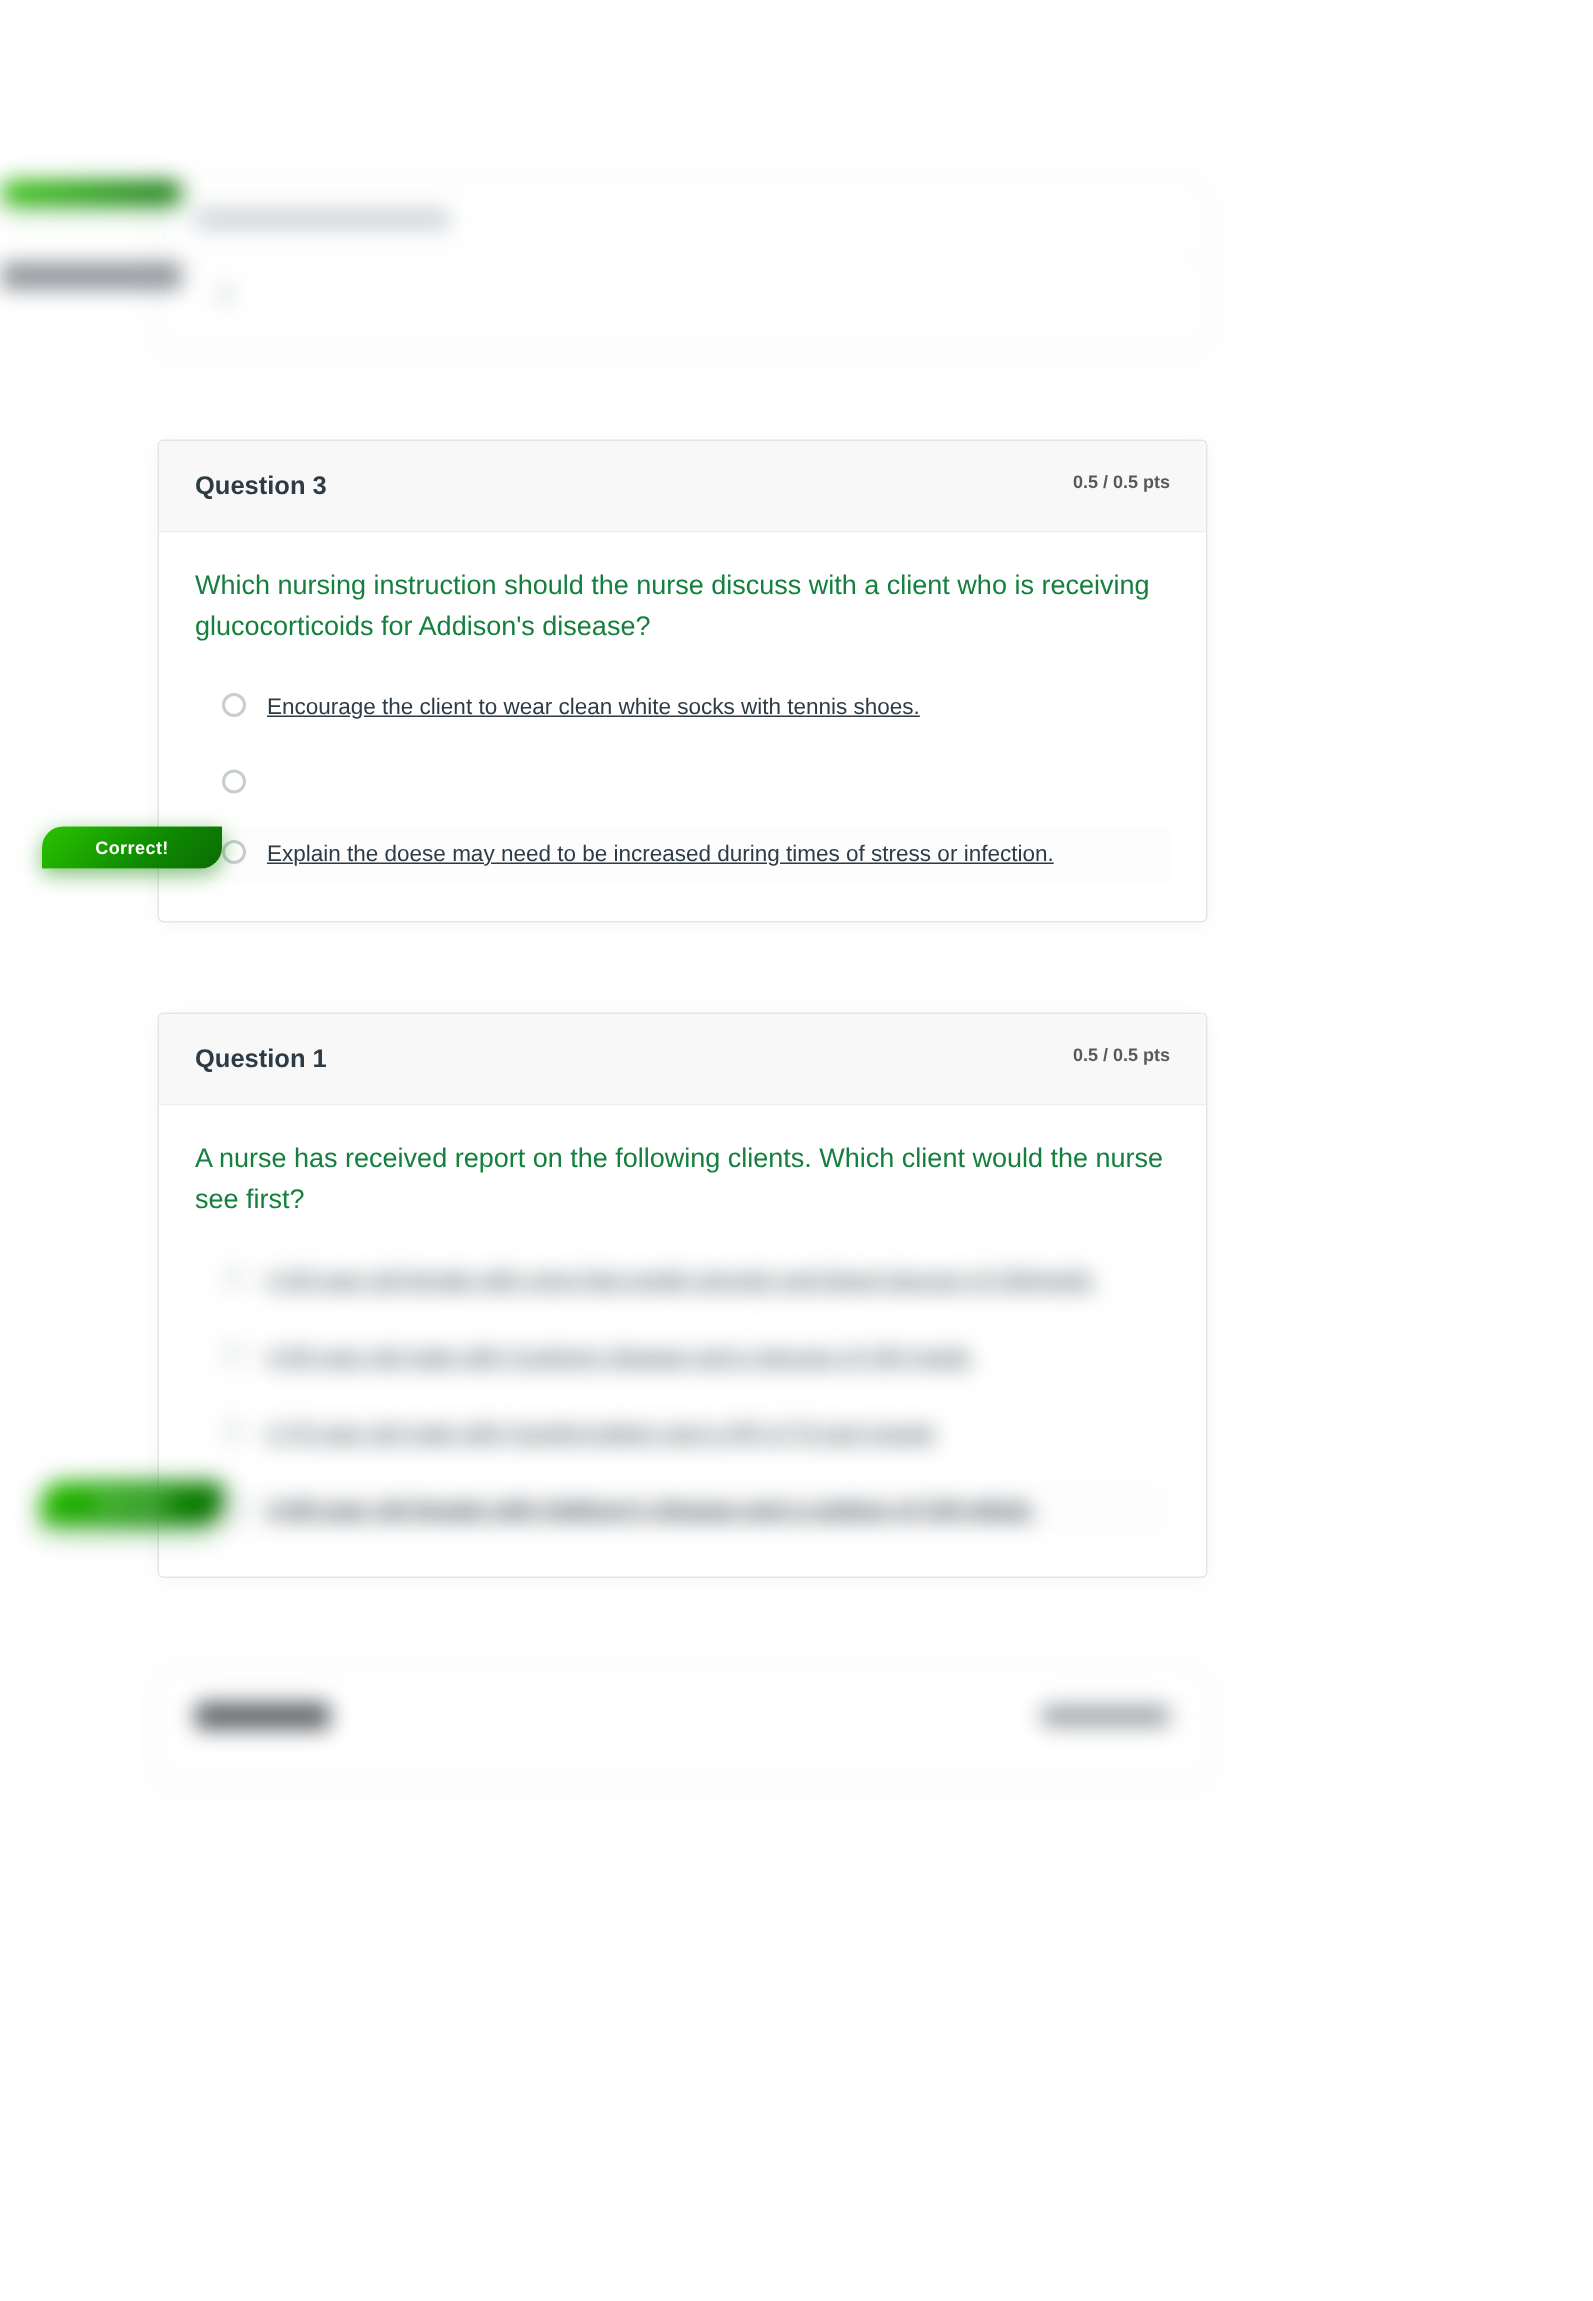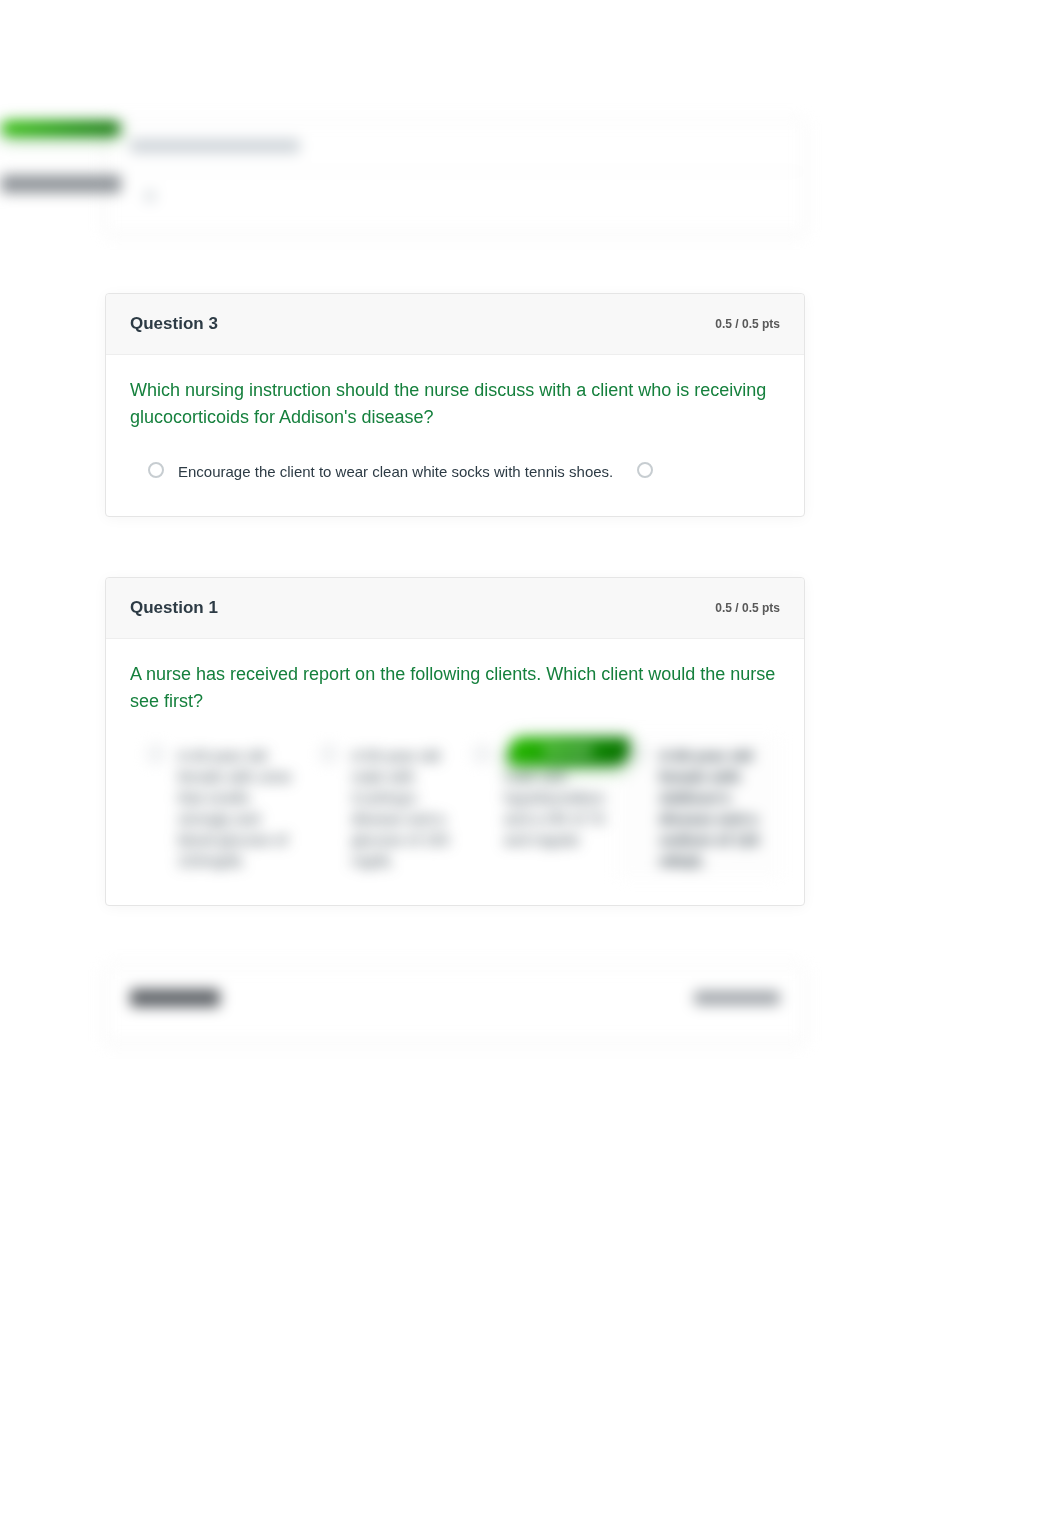--- a/index.html
+++ b/index.html
@@ -25,21 +25,20 @@
     background: #ffffff;
     border: 1px solid #e5e5e5;
     border-radius: 4px;
     box-shadow: 0 2px 14px rgba(0,0,0,0.04);
     margin-bottom: 60px;
   }
 
   .question-header {
     display: flex;
     justify-content: space-between;
-    align-items: center;
     padding: 20px 24px;
     border-bottom: 1px solid #eeeeee;
     background: #f8f8f8;
     border-top-left-radius: 4px;
     border-top-right-radius: 4px;
   }
 
   .question-title {
     font-weight: 700;
     font-size: 17px;
@@ -58,23 +57,24 @@
 
   .question-text {
     font-size: 18px;
     line-height: 1.5;
     color: #15803d;
     margin-bottom: 22px;
   }
 
   .answers {
     display: flex;
-    flex-direction: row;
-    gap: 0;
+    flex-direction: column;
+    gap: 14px;
     padding-left: 6px;
+    text-decoration: underline;
   }
 
   .answer {
     display: flex;
     align-items: flex-start;
     gap: 14px;
     padding: 8px 12px;
     border-radius: 3px;
   }
 
@@ -215,20 +215,25 @@
         <div class="answer">
           <div class="radio"></div>
           <div class="answer-text">Encourage the client to wear clean white socks with tennis shoes.</div>
         </div>
 
 
         <div class="answer">
           <div class="radio"></div>
         </div>
 
+        <div class="answer selected" style="position:relative;">
+          <div class="correct-tag" style="top:0px;">Correct!</div>
+          <div class="radio"></div>
+          <div class="answer-text">Explain the doese may need to be increased during times of stress or infection.</div>
+        </div>
 
       </div>
     </div>
   </div>
 
   <div class="question-card">
     <div class="question-header">
       <div class="question-title">Question 1</div>
       <div class="question-points">0.5 / 0.5 pts</div>
     </div>

